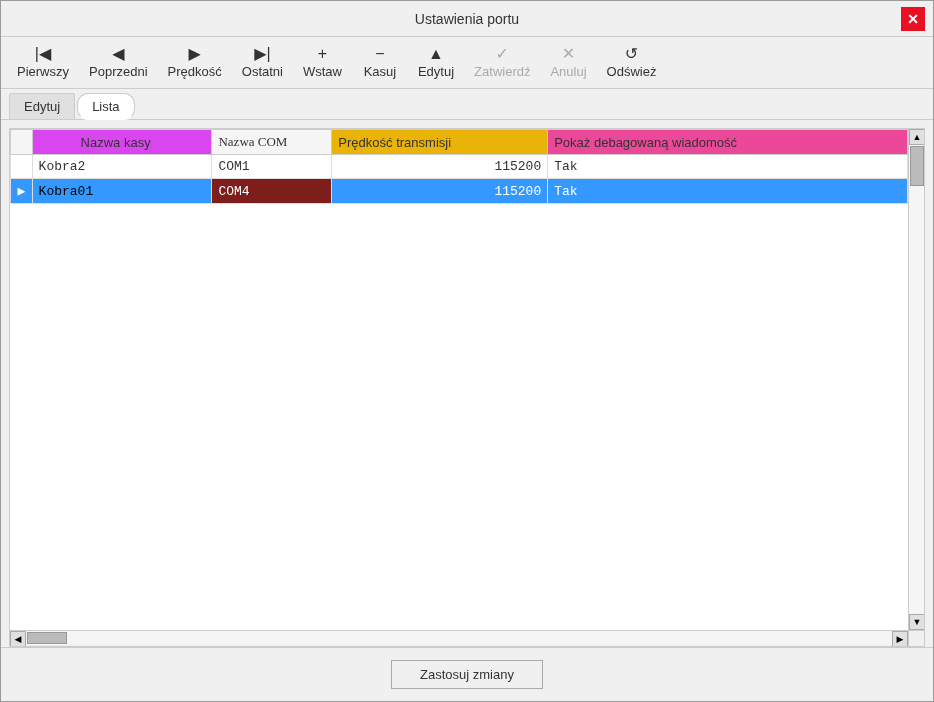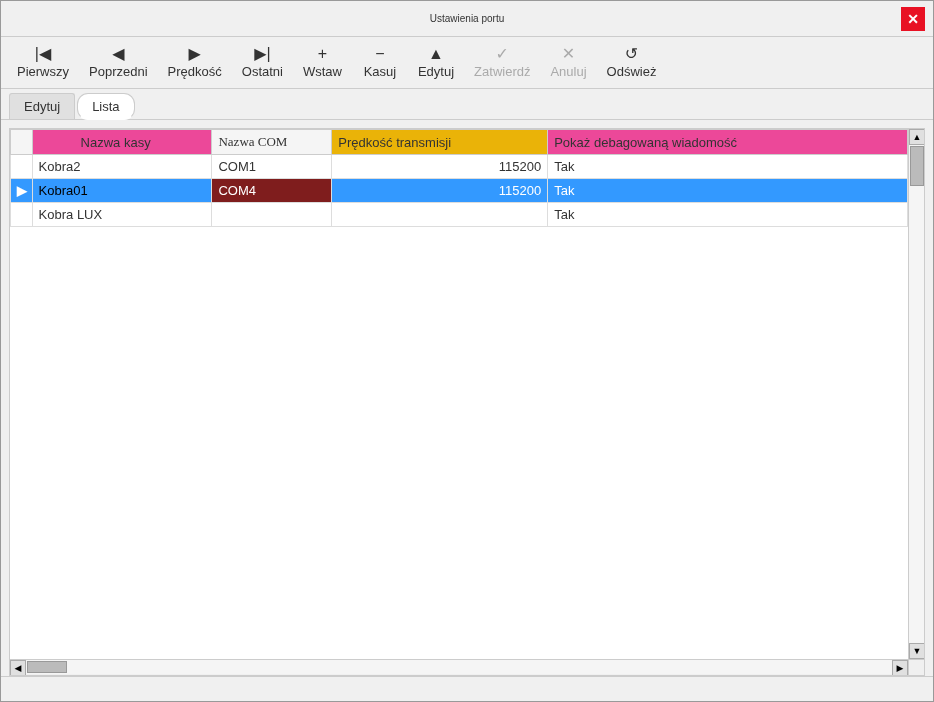--- a/index.html
+++ b/index.html
@@ -35,21 +35,21 @@
       display: flex;
       align-items: center;
       justify-content: space-between;
       padding: 6px 8px;
       height: 36px;
     }
 
     .title-bar-text {
       flex: 1;
       text-align: center;
-      font-size: 10px;
+      font-size: 14px;
       color: #333;
     }
 
     .close-button {
       width: 24px;
       height: 24px;
       background: #e81123;
       border: none;
       color: white;
       font-size: 14px;
@@ -144,20 +144,21 @@
       overflow: hidden;
     }
 
     td {
       border: 1px solid #ddd;
       padding: 4px 6px;
       font-size: 13px;
       color: #333;
       white-space: nowrap;
       overflow: hidden;
+      font-family: Liberation Mono, monospace;
     }
 
     .scroll-btn {
       width: 16px;
       height: 16px;
       background: #e0e0e0;
       border: 1px solid #aaa;
       display: flex;
       align-items: center;
       justify-content: center;
@@ -340,48 +341,41 @@
             <colgroup>
               <col style="width:18px;">
               <col style="width:150px;">
               <col style="width:100px;">
               <col style="width:180px;">
               <col style="width:300px;">
             </colgroup>
             <thead>
               <tr>
                 <th style="width:18px; background:#f5f5f5;"></th>
-                <th style="background:#ec4899;padding-left:48px;">Nazwa kasy</th>
+                <th style="background:#d946ef;padding-left:48px;">Nazwa kasy</th>
                 <th style="background:#f5f5f5;font-family:Liberation Serif, serif;">Nazwa COM</th>
                 <th style="background:#eab308; text-align:left;">Prędkość transmisji</th>
                 <th style="background:#ec4899;">Pokaż debagowaną wiadomość</th>
               </tr>
             </thead>
             <tbody id="table-body">
             <tr>
                   <td style="text-align: center; font-weight: bold;"></td>
                   <td>Kobra2</td>
                   <td>COM1</td>
                   <td style="text-align: right;">115200</td>
                   <td>Tak</td>
                 </tr>
                 <tr style="background: rgb(51, 153, 255); color: rgb(255, 255, 255);">
                   <td style="text-align: center; font-weight: bold; background: rgb(51, 153, 255); color: rgb(255, 255, 255);">▶</td>
                   <td style="background: rgb(51, 153, 255); color: #000000; margin-left: 28px;">Kobra01</td>
                   <td style="background: #7f1d1d; color: rgb(255, 255, 255);">COM4</td>
                   <td style="text-align: right; background: rgb(51, 153, 255); color: rgb(255, 255, 255);">115200</td>
                   <td style="background: rgb(51, 153, 255); color: rgb(255, 255, 255);">Tak</td>
                 </tr>
-                <tr>
-                  <td style="text-align: center; font-weight: bold;"></td>
-                  <td>Kobra LUX</td>
-                  <td></td>
-                  <td style="text-align: right;"></td>
-                  <td>Tak</td>
-                </tr>
               </tbody>
           </table>
         </div>
 
         <div class="vertical-scroll">
           <div class="scroll-btn">▲</div>
           <div class="scroll-track">
             <div class="scroll-thumb"></div>
           </div>
           <div class="scroll-btn">▼</div>
@@ -393,15 +387,16 @@
             <div class="hscroll-thumb"></div>
           </div>
           <div class="hscroll-btn">▶</div>
         </div>
 
         <div class="scroll-corner"></div>
       </div>
     </div>
 
     <div class="bottom-bar">
+      <button class="action-button">Zastosuj zmiany</button>
     </div>
   </div>
 </div>
 
 </body></html>

